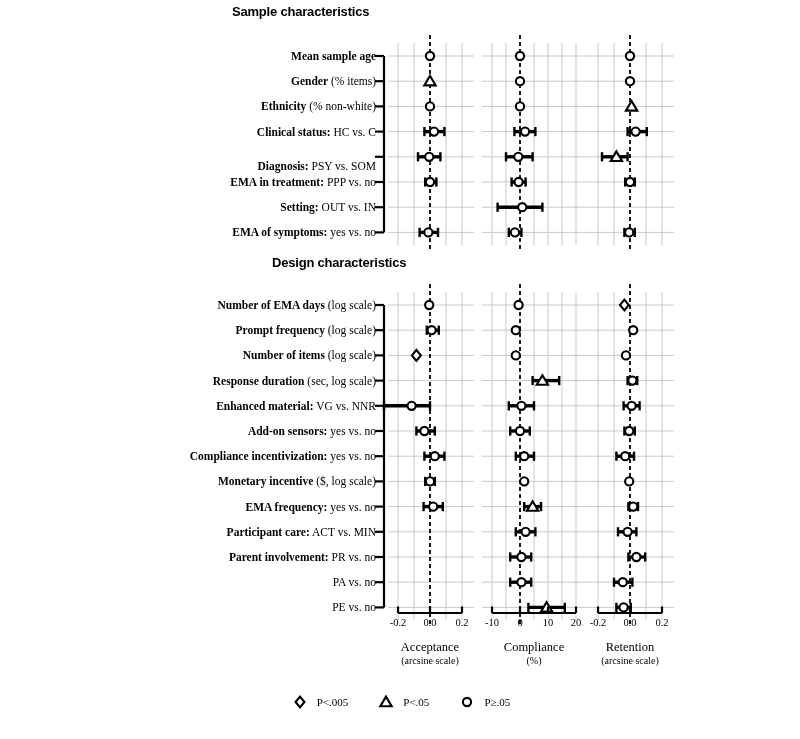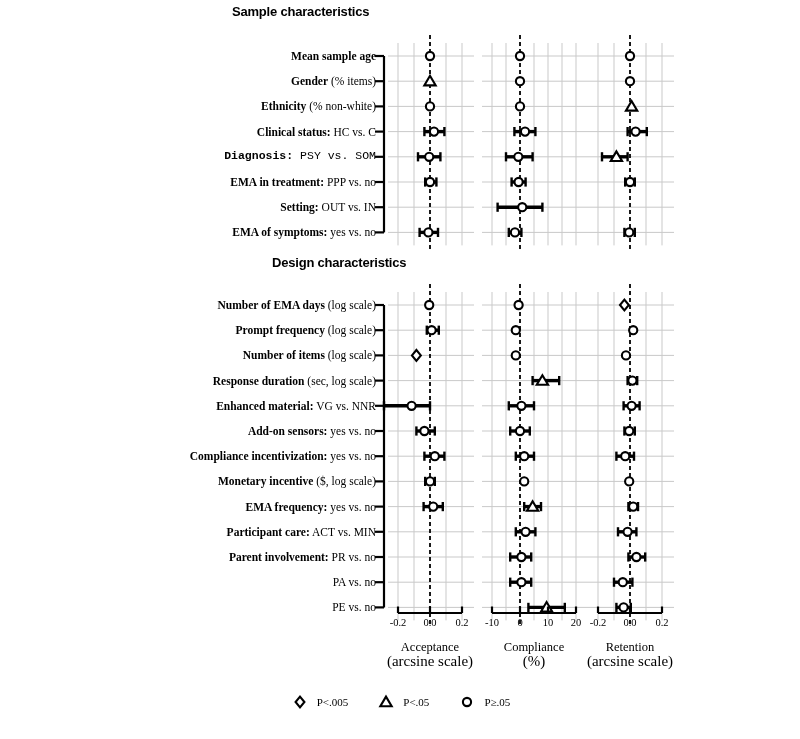--- a/index.html
+++ b/index.html
@@ -38,21 +38,21 @@
   .labelcol{position:absolute;left:0px;width:376px;}
 
   .panel-caption{
     position:absolute;
     text-align:center;
     font-size:12px;
     line-height:14px;
     white-space:nowrap;
   }
   .panel-caption .cap-main{display:block;font-size:12.5px;}
-  .panel-caption .cap-sub{display:block;font-size:15px;}
+  .panel-caption .cap-sub{display:block;font-size:10px;}
 
   .legend{
     position:absolute;
     left:0;top:694px;width:800px;
     text-align:center;
     font-size:11px;
   }
   .legend .item{display:inline-block;margin:0 14px;vertical-align:middle;}
   .legend .item .lab{margin-left:7px;vertical-align:middle;}
   .legend svg{vertical-align:middle;}
@@ -71,21 +71,21 @@
 
   <div class="sec-title" id="title-sample">Sample characteristics</div>
 
   <div class="sec-title" id="title-design">Design characteristics</div>
 
   <div class="labelcol" id="labels-sample">
       <div class="row-label" style="top: 56px;"><b>Mean sample age</b><span class="reg"></span></div>
       <div class="row-label" style="top: 81.2px;"><b>Gender</b><span class="reg"> (% items)</span></div>
       <div class="row-label" style="top: 106.4px;"><b>Ethnicity</b><span class="reg"> (% non-white)</span></div>
       <div class="row-label" style="top: 131.6px;"><b>Clinical status:</b><span class="reg"> HC vs. C</span></div>
-      <div class="row-label" style="top: 155px; font-family: Liberation Mono, monospace;"><b>Diagnosis:</b><span class="reg"> PSY vs. SOM</span></div>
+      <div class="row-label" style="top: 166px;"><b>Diagnosis:</b><span class="reg"> PSY vs. SOM</span></div>
       <div class="row-label" style="top: 182px;"><b>EMA in treatment:</b><span class="reg"> PPP vs. no</span></div>
       <div class="row-label" style="top: 207.2px;"><b>Setting:</b><span class="reg"> OUT vs. IN</span></div>
       <div class="row-label" style="top: 232.4px;"><b>EMA of symptoms:</b><span class="reg"> yes vs. no</span></div>
     </div>
   <div class="labelcol" id="labels-design">
       <div class="row-label" style="top: 305px;"><b>Number of EMA days</b><span class="reg"> (log scale)</span></div>
       <div class="row-label" style="top: 330.2px;"><b>Prompt frequency</b><span class="reg"> (log scale)</span></div>
       <div class="row-label" style="top: 355.4px;"><b>Number of items</b><span class="reg"> (log scale)</span></div>
       <div class="row-label" style="top: 380.6px;"><b>Response duration</b><span class="reg"> (sec, log scale)</span></div>
       <div class="row-label" style="top: 405.8px;"><b>Enhanced material:</b><span class="reg"> VG vs. NNR</span></div>

